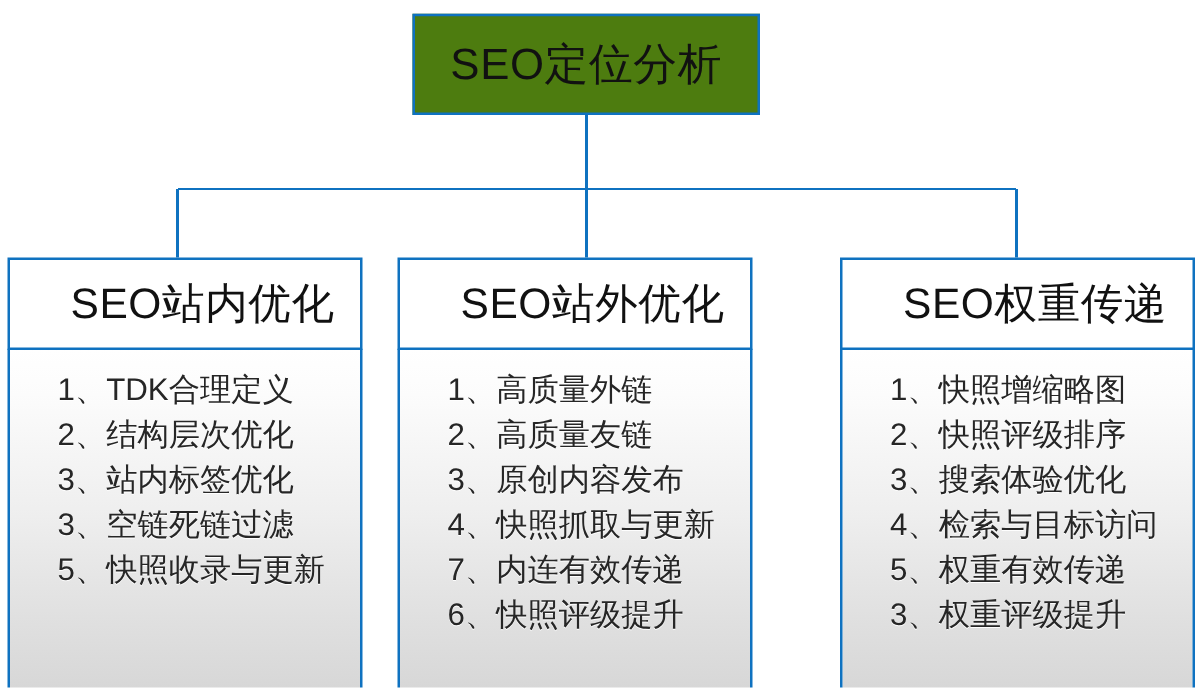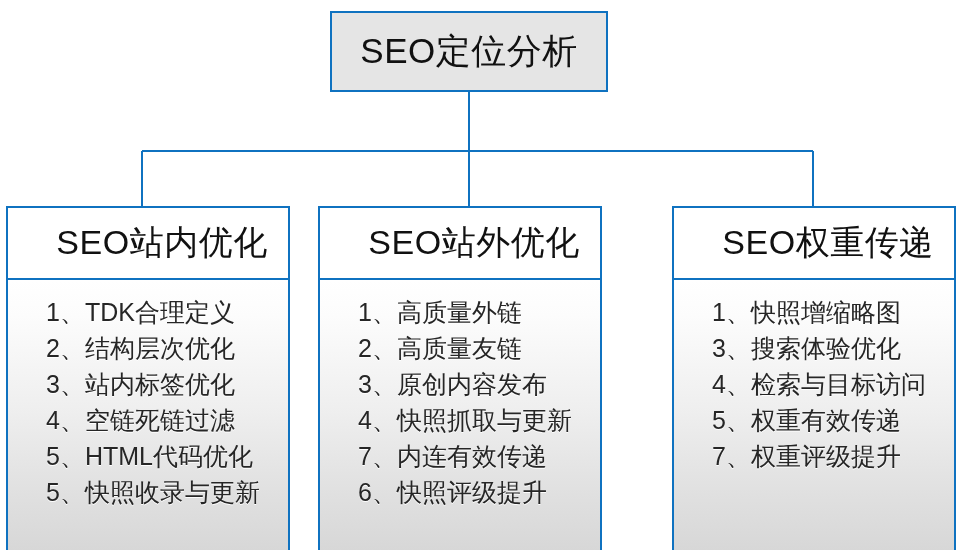--- a/index.html
+++ b/index.html
@@ -31,21 +31,21 @@
 
   
   .root-box {
     position: absolute;
     left: 330px;
     top: 11px;
     width: 278px;
     height: 81px;
     box-sizing: border-box;
     border: 2px solid #0f72c0;
-    background: #e5e5e5;
+    background: #4d7c0f;
     display: flex;
     align-items: center;
     justify-content: center;
   }
   .root-title {
     font-size: 35px;
     color: #111111;
     letter-spacing: 0.5px;
     white-space: nowrap;
   }
@@ -129,22 +129,21 @@
 
   <div class="column col-1">
     <div class="col-header">
       <span class="col-header-title">SEO站内优化</span>
     </div>
     <div class="col-body">
       <ul class="item-list">
         <li class="item-row">1、TDK合理定义</li>
         <li class="item-row">2、结构层次优化</li>
         <li class="item-row">3、站内标签优化</li>
-        <li class="item-row">4、空链死链过滤</li>
-        <li class="item-row">5、HTML代码优化</li>
+        <li class="item-row">3、空链死链过滤</li>
         <li class="item-row">5、快照收录与更新</li>
       </ul>
     </div>
   </div>
 
   <div class="column col-2">
     <div class="col-header">
       <span class="col-header-title">SEO站外优化</span>
     </div>
     <div class="col-body">
@@ -159,21 +158,22 @@
     </div>
   </div>
 
   <div class="column col-3">
     <div class="col-header">
       <span class="col-header-title">SEO权重传递</span>
     </div>
     <div class="col-body">
       <ul class="item-list">
         <li class="item-row">1、快照增缩略图</li>
+        <li class="item-row">2、快照评级排序</li>
         <li class="item-row">3、搜索体验优化</li>
         <li class="item-row">4、检索与目标访问</li>
         <li class="item-row">5、权重有效传递</li>
-        <li class="item-row">7、权重评级提升</li>
+        <li class="item-row">3、权重评级提升</li>
       </ul>
     </div>
   </div>
 
 </div>
 
 </body></html>

